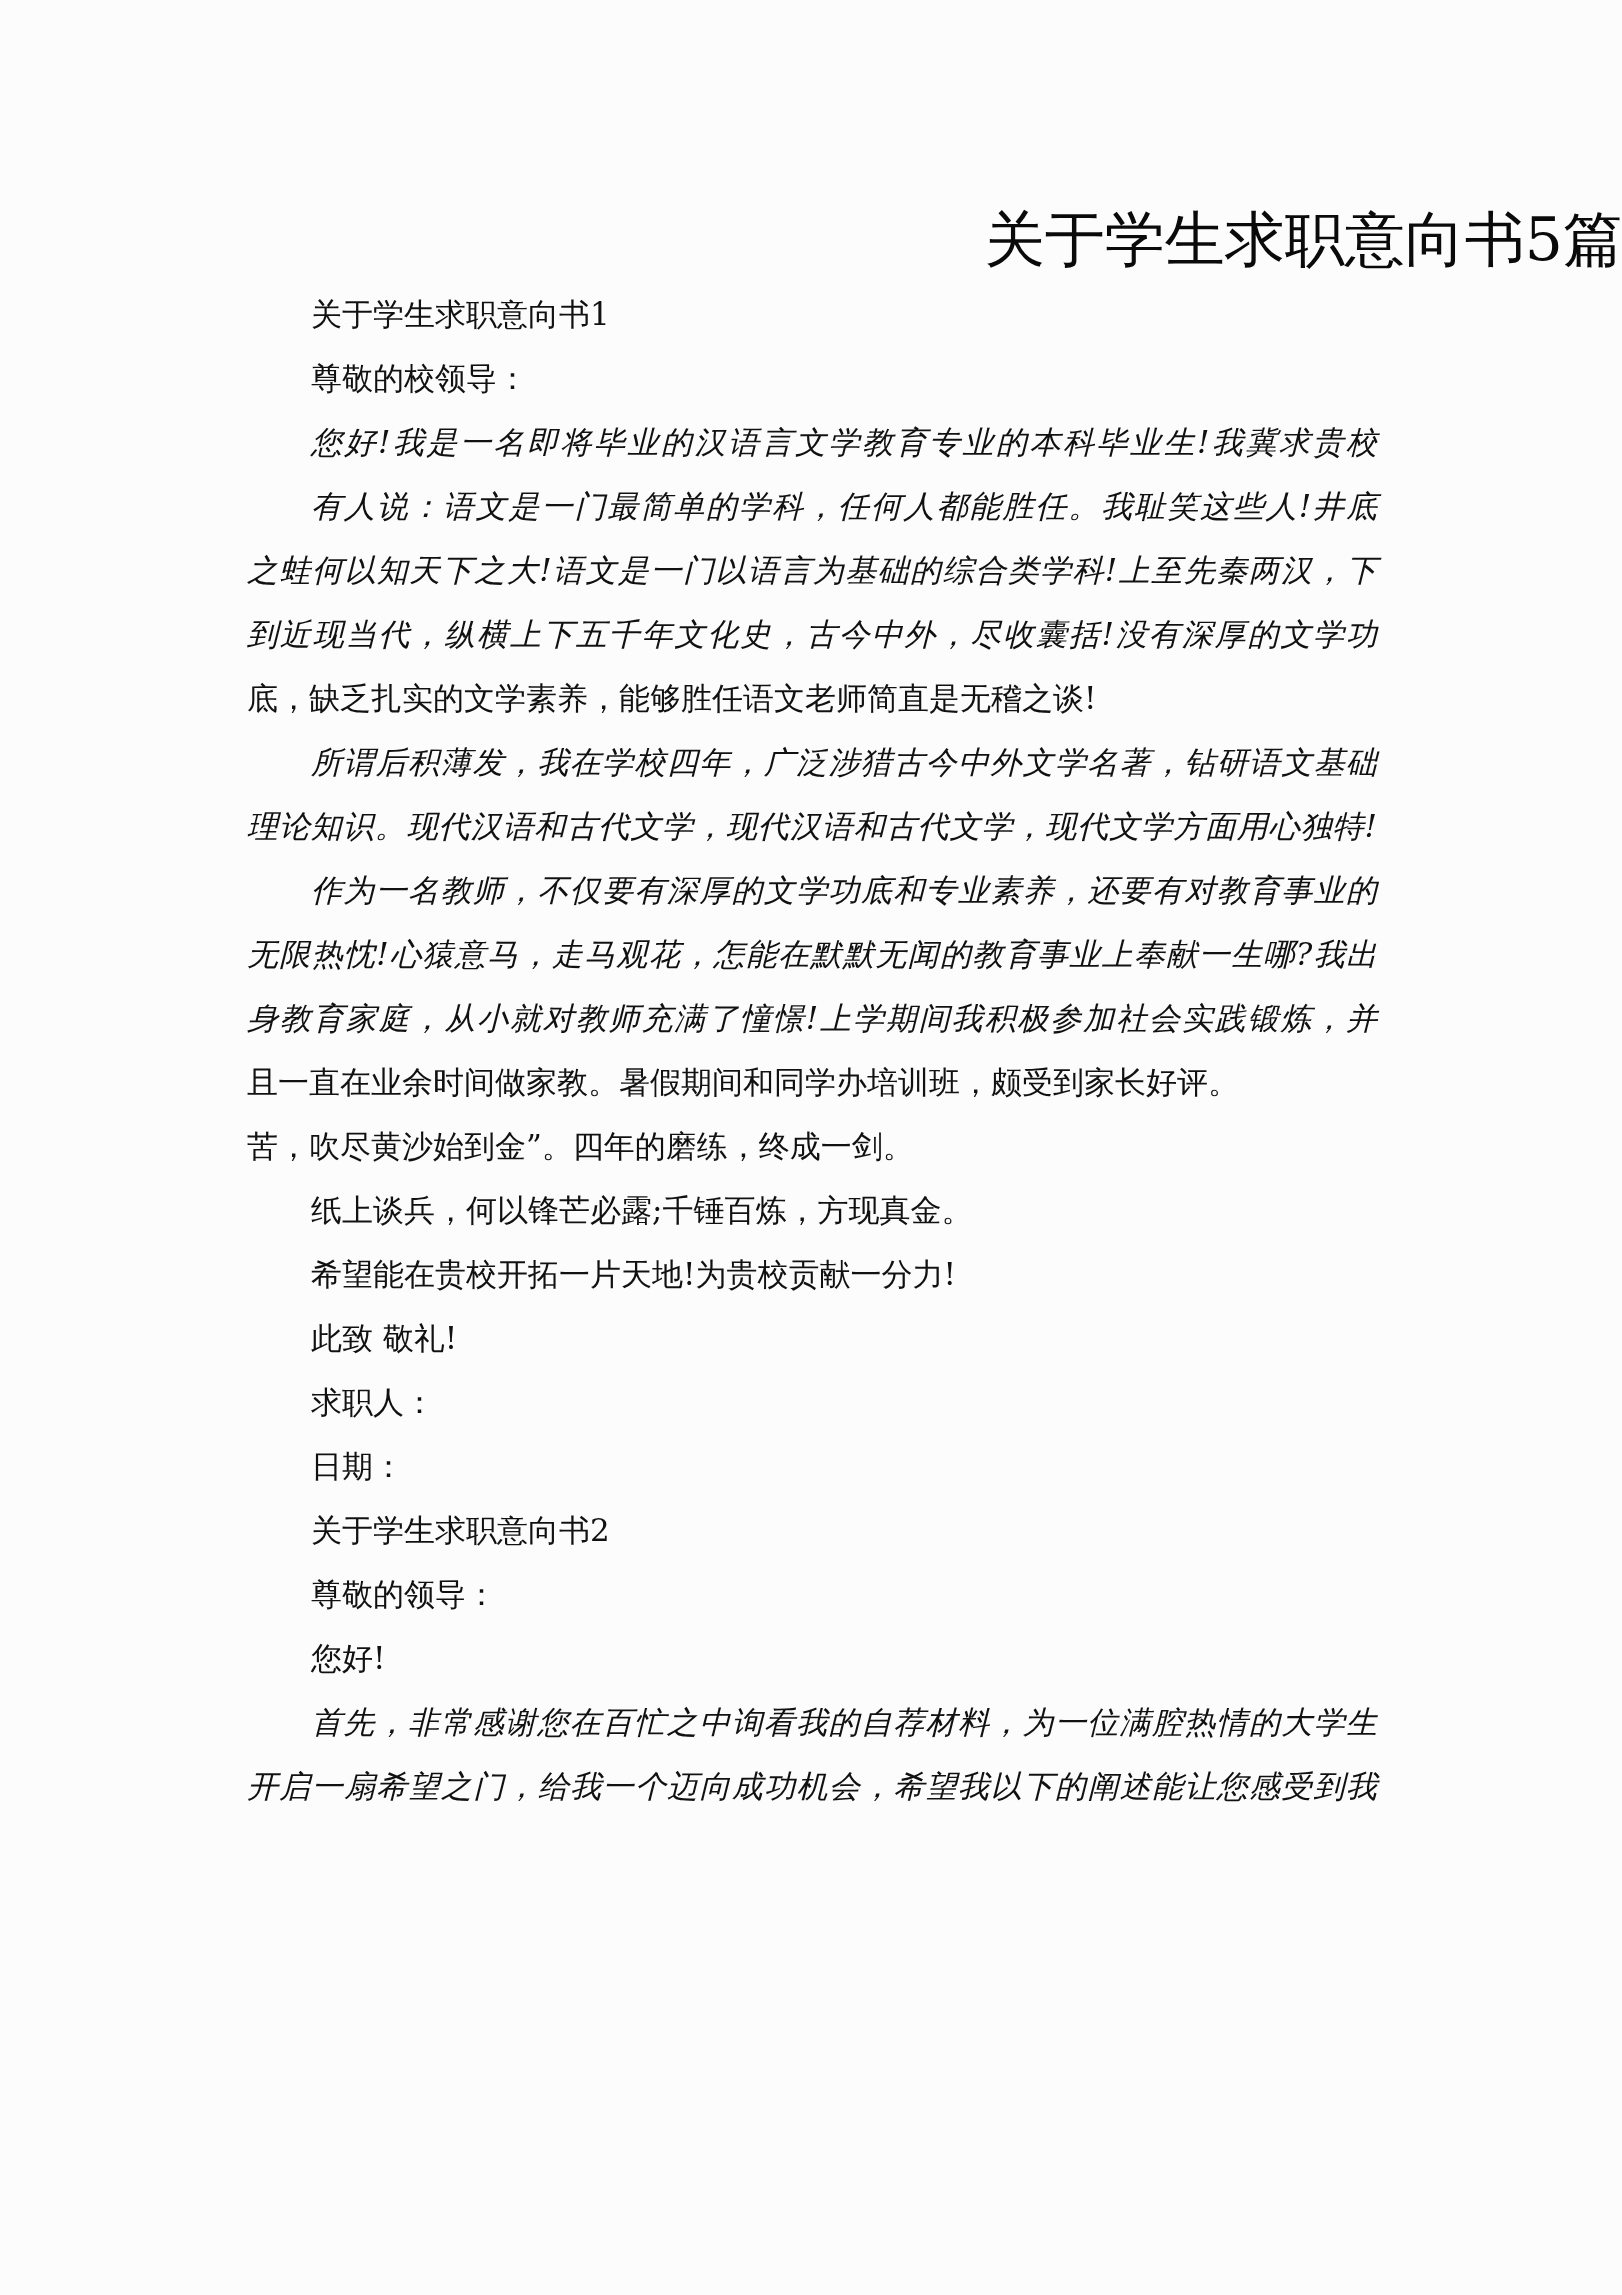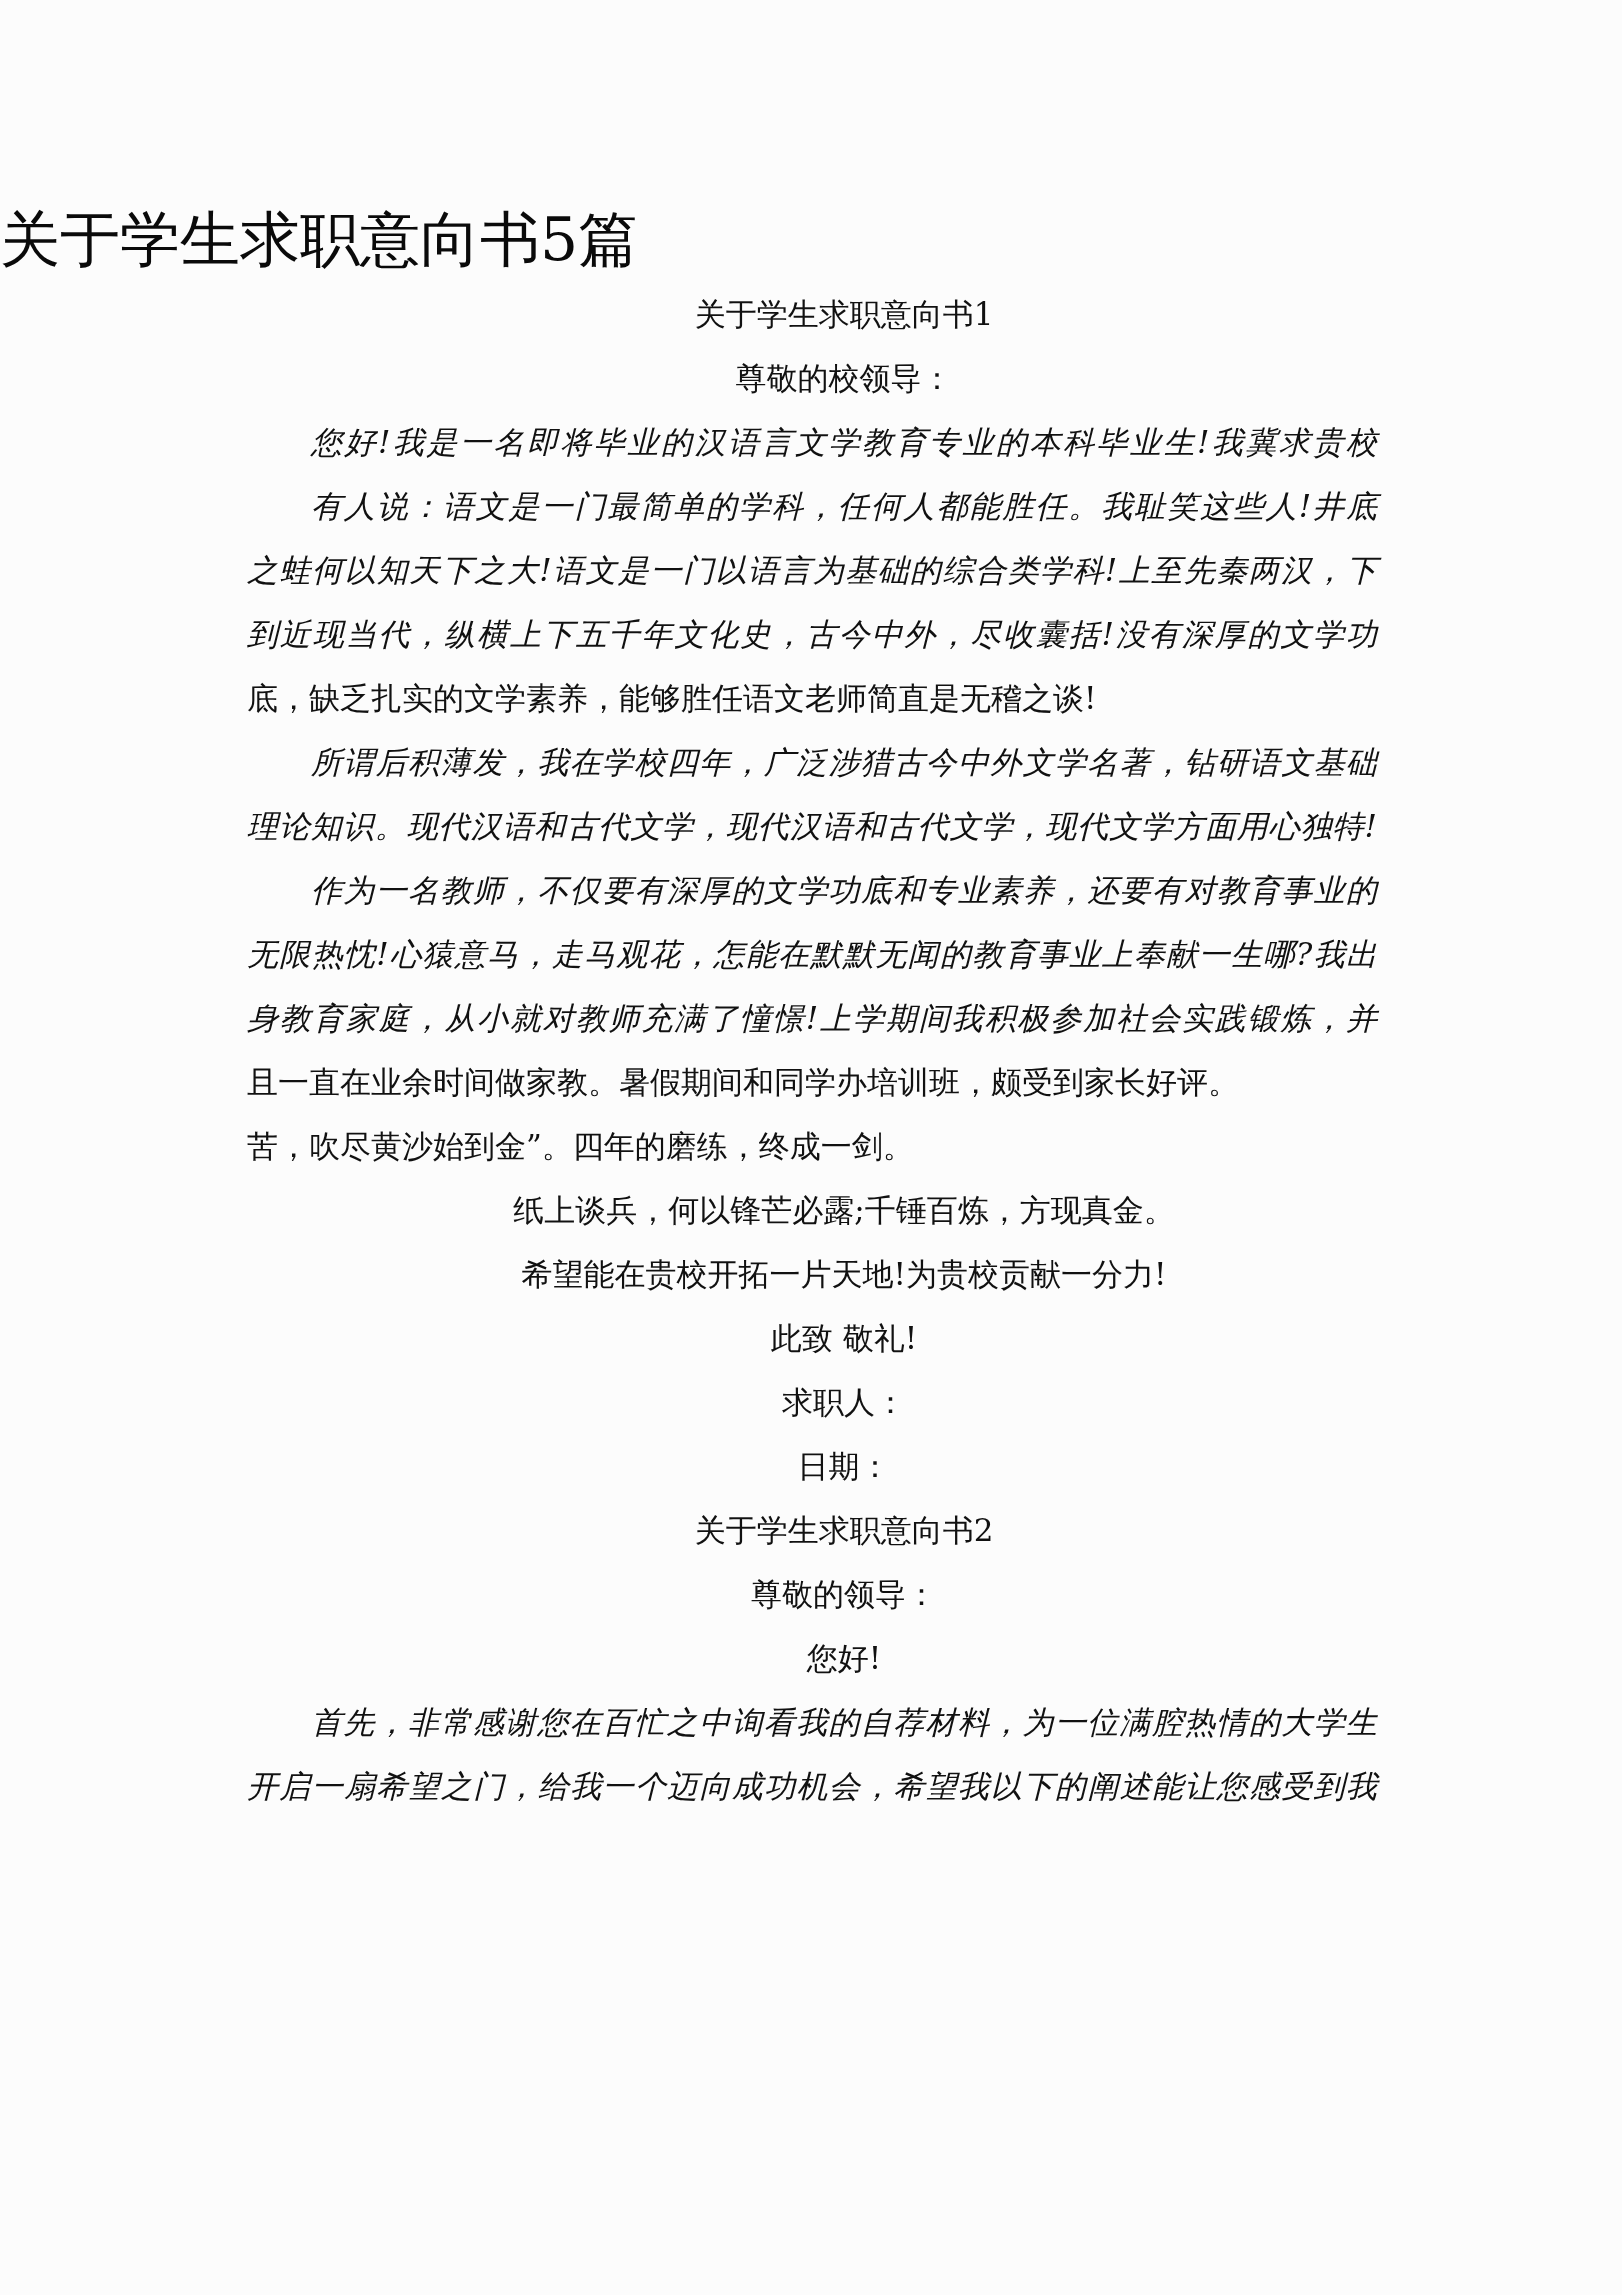--- a/index.html
+++ b/index.html
@@ -5,41 +5,41 @@
   html, body { margin: 0; padding: 0; }
   body {
     width: 1623px; height: 2295px;
     background: #fcfcfc;
     position: relative; overflow: hidden;
     font-family: "DejaVu Serif", "Liberation Serif", serif;
     color: #111111;
   }
   .title {
     position: absolute; left: 0; top: 203px; width: 1623px;
-    text-align: left;
+    text-align: right;
     font-size: 60px; line-height: 72px;
     letter-spacing: 0px;
     color: #0a0a0a;
     white-space: nowrap;
   }
   .body {
     position: absolute; left: 247px; top: 293px; width: 1130px;
   }
   .line {
     height: 64px; line-height: 42px;
     font-size: 31px;
     white-space: nowrap;
     overflow: visible;
   }
   .line.j {
     text-align: justify;
     text-align-last: justify;
     font-style: italic;
   }
-  .line.indent { padding-left: 64px; text-align: center; }
+  .line.indent { padding-left: 64px; }
 </style>
 </head>
 <body>
 
 <h1 class="title" style="margin:0;font-weight:normal;">关于学生求职意向书5篇</h1>
 
 <div class="body">
   <div class="line indent">关于学生求职意向书1</div>
   <div class="line indent">尊敬的校领导：</div>
   <div class="line indent j">您好!我是一名即将毕业的汉语言文学教育专业的本科毕业生!我冀求贵校</div>

